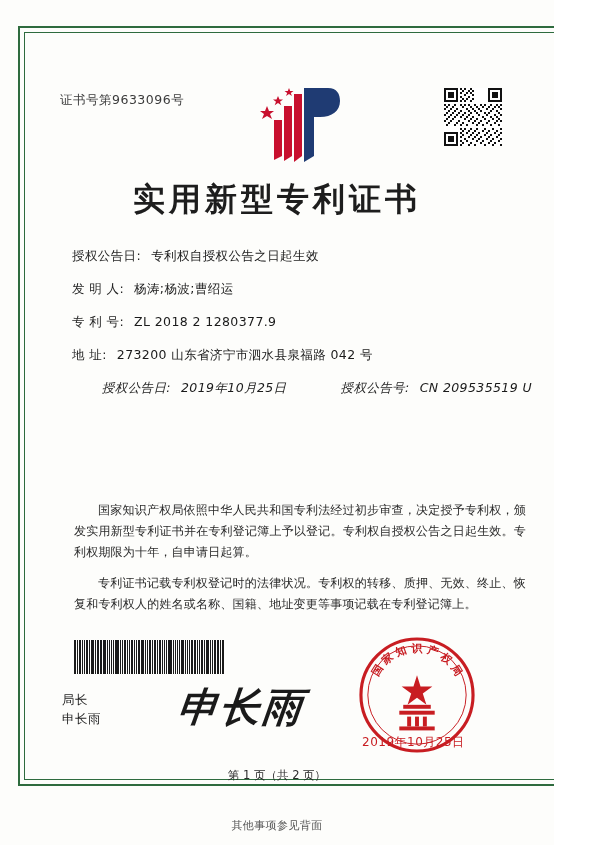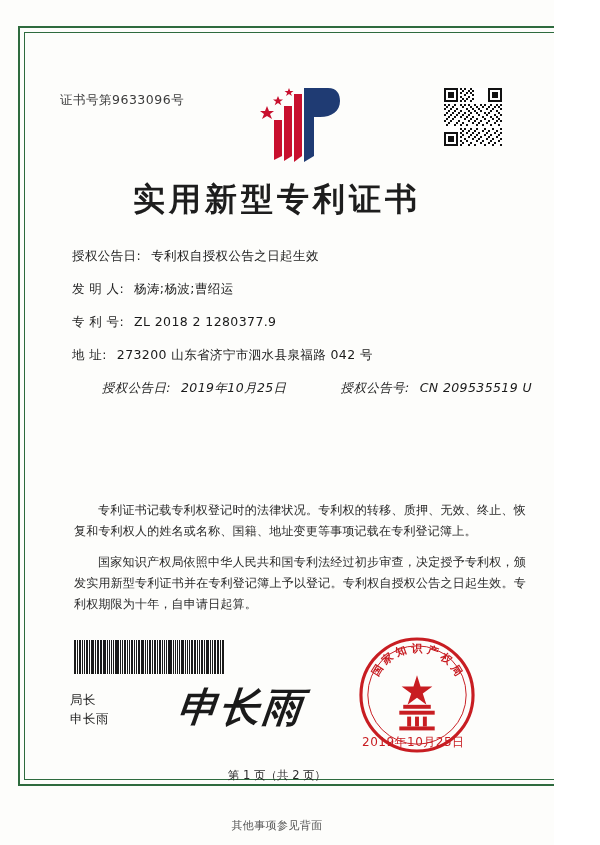--- a/index.html
+++ b/index.html
@@ -158,21 +158,21 @@
   }
   .barcode i {
     display: block;
     background: #1a1a1a;
     height: 100%;
   }
 
   
   .sig-label {
     position: absolute;
-    left: 70px;
+    left: 62px;
     top: 690px;
     font-size: 12.5px;
     line-height: 19px;
     color: #1f1f1f;
     font-family: "DejaVu Sans", sans-serif;
     letter-spacing: 0.5px;
   }
   .sig-script {
     position: absolute;
     left: 178px;
@@ -467,22 +467,22 @@
       <span class="flabel">授权公告日:</span>
       <span class="fvalue">2019年10月25日</span>
       <span class="right-group">
         <span class="flabel">授权公告号:</span>
         <span class="fvalue">CN 209535519 U</span>
       </span>
     </div>
   </div>
 
   <div class="paras">
+    <p>国家知识产权局依照中华人民共和国专利法经过初步审查，决定授予专利权，颁发实用新型专利证书并在专利登记簿上予以登记。专利权自授权公告之日起生效。专利权期限为十年，自申请日起算。</p>
     <p>专利证书记载专利权登记时的法律状况。专利权的转移、质押、无效、终止、恢复和专利权人的姓名或名称、国籍、地址变更等事项记载在专利登记簿上。</p>
-    <p>国家知识产权局依照中华人民共和国专利法经过初步审查，决定授予专利权，颁发实用新型专利证书并在专利登记簿上予以登记。专利权自授权公告之日起生效。专利权期限为十年，自申请日起算。</p>
   </div>
 
   <div class="barcode">
     <i style="width:2px"></i>
       <i style="width:1px"></i>
       <i style="width:3px"></i>
       <i style="width:1px"></i>
     <i style="width:1px"></i>
       <i style="width:2px"></i>
       <i style="width:1px"></i>

